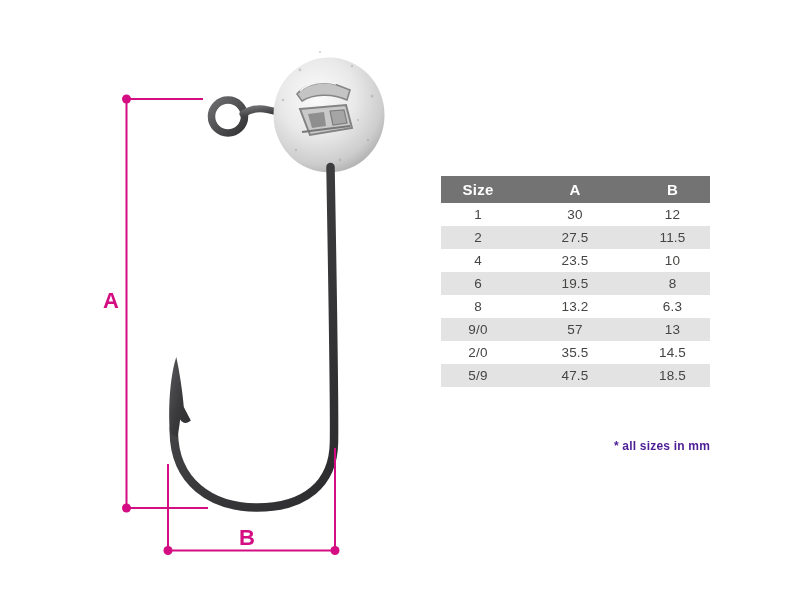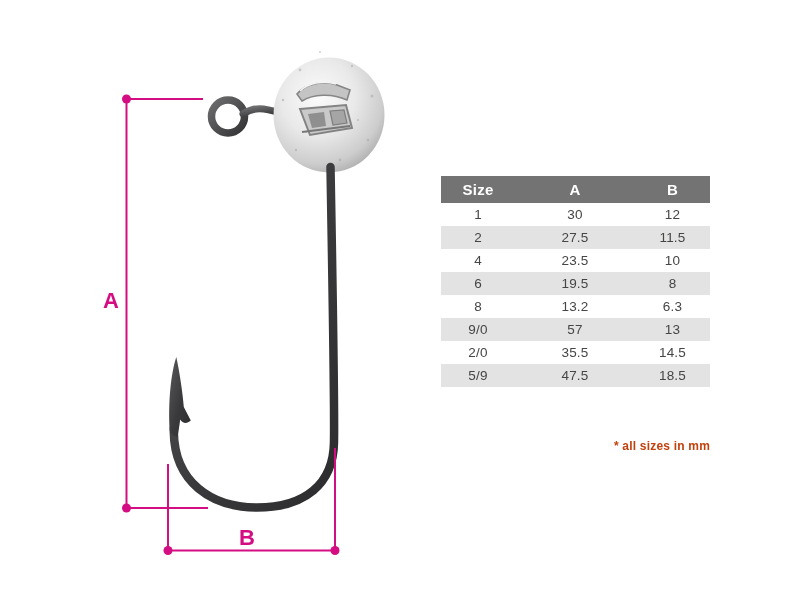--- a/index.html
+++ b/index.html
@@ -26,21 +26,21 @@
   }
   .thead span{align-self:center;text-align:center;letter-spacing:.3px;}
   .trow{
     display:grid;grid-template-columns:74px 120px 75px;height:23px;
     font-size:13.5px;letter-spacing:.2px;
   }
   .tbody .trow:nth-child(even){background:#e3e3e3;}
   .trow span{align-self:center;text-align:center;}
   .units-note{
     position:absolute;right:90px;top:439px;font-size:12px;font-weight:bold;
-    color:#c2410c;letter-spacing:.2px;
+    color:#4c1d95;letter-spacing:.2px;
   }
 </style>
 </head>
 <body>
 
 <div class="stage">
 
   <svg class="illustration-svg" width="800" height="600" viewBox="0 0 800 600">
     <defs>
       <radialGradient id="ballGrad" cx="0.40" cy="0.34" r="0.75">

